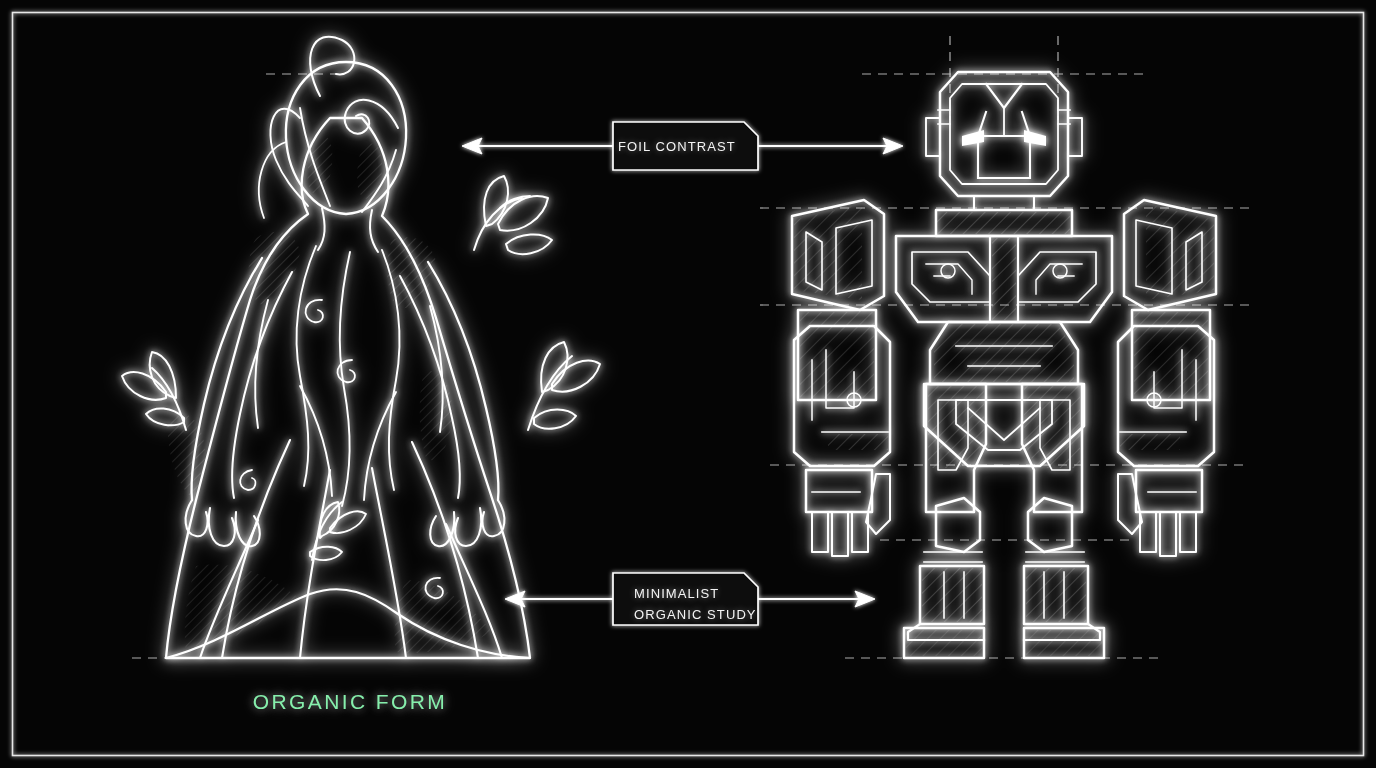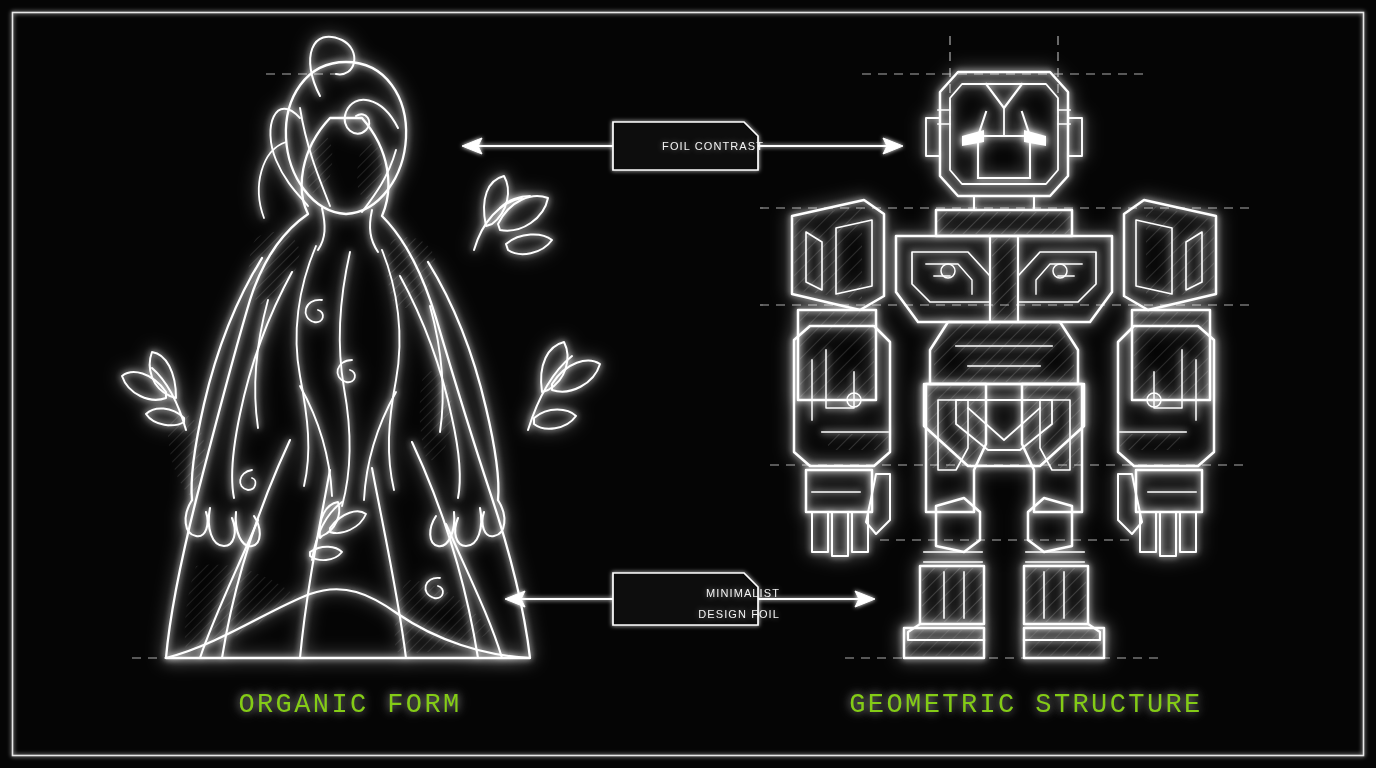--- a/index.html
+++ b/index.html
@@ -20,38 +20,38 @@
     height: 768px;
     background: #050505;
   }
   #art {
     position: absolute;
     left: 0;
     top: 0;
   }
   .caption {
     position: absolute;
-    color: #84cc16;
-    font-family: Liberation Mono, monospace;
-    font-size: 27px;
+    color: #86efac;
+    font-family: Liberation Sans, sans-serif;
+    font-size: 21px;
     letter-spacing: 2.4px;
     white-space: nowrap;
     text-shadow: 0 0 8px rgba(255,255,255,0.55), 0 0 18px rgba(255,255,255,0.25);
   }
   #caption-left  { left: 0; width: 700px; text-align: center; top: 690px; }
   #caption-right { left: 676px; width: 700px; text-align: center; top: 690px; }
 
   .anno-text {
     position: absolute;
     color: #f4f4f4;
     font-family: "Liberation Sans", sans-serif;
-    font-size: 11px;
+    font-size: 13px;
     letter-spacing: 1.1px;
     white-space: nowrap;
-    text-align: right;
+    text-align: left;
     text-shadow: 0 0 6px rgba(255,255,255,0.45);
     line-height: 21px;
   }
   #anno-top-text { left: 618px; top: 136px; width: 146px; }
   #anno-bot-text { left: 634px; top: 583px; width: 146px; }
 </style>
 </head>
 <body>
 
 <div id="stage">
@@ -354,20 +354,19 @@
       <line x1="758" y1="599" x2="867" y2="599"></line>
       <path d="M875 599 L855 591 L859 599 L855 607 Z" fill="#ffffff" stroke-width="1"></path>
       <path d="M613 573 L744 573 L758 587 L758 625 L613 625 Z" fill="#0a0a0a" stroke-width="1.7"></path>
     </g>
   </svg>
 
   <div class="anno-text" id="anno-top-text">FOIL CONTRAST</div>
 
   <div class="anno-text" id="anno-bot-text">
     <div>MINIMALIST</div>
-    <div>DESIGN FOIL</div>
+    <div>ORGANIC STUDY</div>
   </div>
 
   <div class="caption" id="caption-left">ORGANIC FORM</div>
 
-  <div class="caption" id="caption-right">GEOMETRIC STRUCTURE</div>
 
 </div>
 
 </body></html>

